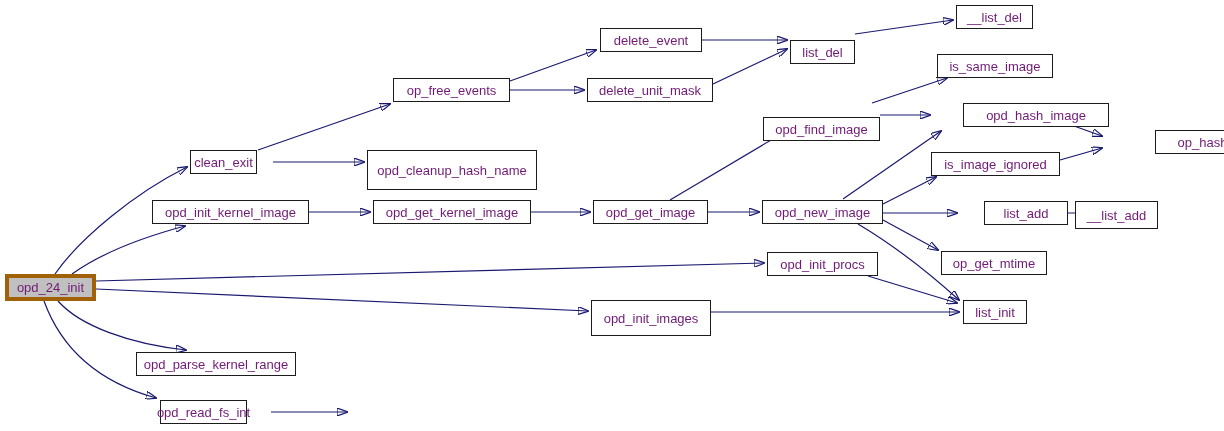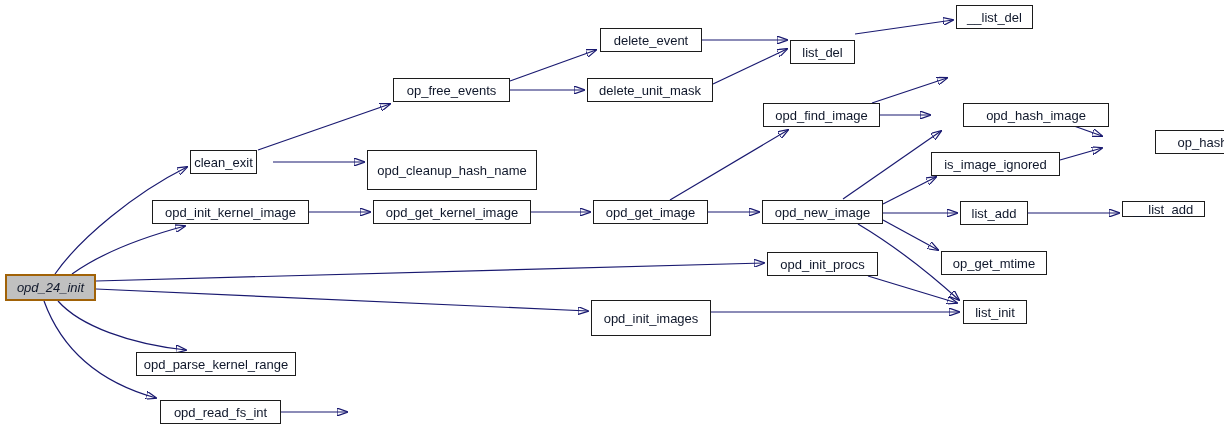--- a/index.html
+++ b/index.html
@@ -7,25 +7,25 @@
     width: 1224px; height: 431px; overflow: hidden;
     font-family: "Liberation Sans", "DejaVu Sans", sans-serif;
   }
   .canvas { position: relative; width: 1224px; height: 431px; background: #ffffff; }
   svg.edges { position: absolute; left: 0; top: 0; width: 1224px; height: 431px; }
   svg.edges path { fill: none; stroke: #191970; stroke-width: 1.2; }
   .node {
     position: absolute; box-sizing: border-box;
     display: flex; align-items: center; justify-content: center;
     background: #ffffff; border: 1px solid #1c1c1c;
-    font-size: 13px; color: #0f172a; white-space: nowrap;
+    font-size: 13px; color: #701a75; white-space: nowrap;
     cursor: pointer; line-height: 1;
   }
   .node.root {
-    background: #c0c0c0; border: 2px solid #a16207; cursor: default; font-style: italic;
+    background: #c0c0c0; border: 4px solid #a16207; cursor: default;
   }
 </style>
 </head>
 <body>
 
 <div class="canvas">
 
   <svg class="edges" viewBox="0 0 1224 431" xmlns="http://www.w3.org/2000/svg">
     <defs>
       <marker id="arrow" markerWidth="11" markerHeight="8" refX="10" refY="4" orient="auto" markerUnits="userSpaceOnUse">
@@ -68,27 +68,28 @@
   <div class="node" style="left:190px;top:150px;width:67px;height:24px">clean_exit</div>
   <div class="node" style="left:367px;top:150px;width:170px;height:40px">opd_cleanup_hash_name</div>
   <div class="node" style="left:393px;top:78px;width:117px;height:24px">op_free_events</div>
   <div class="node" style="left:600px;top:28px;width:102px;height:24px">delete_event</div>
   <div class="node" style="left:587px;top:78px;width:126px;height:24px">delete_unit_mask</div>
   <div class="node" style="left:790px;top:40px;width:65px;height:24px">list_del</div>
   <div class="node" style="left:956px;top:5px;width:77px;height:24px">__list_del</div>
   <div class="node" style="left:152px;top:200px;width:157px;height:24px">opd_init_kernel_image</div>
   <div class="node" style="left:373px;top:200px;width:158px;height:24px">opd_get_kernel_image</div>
   <div class="node" style="left:593px;top:200px;width:115px;height:24px">opd_get_image</div>
-  <div class="node" style="left:763px;top:103px;width:117px;height:24px">opd_find_image</div>
+  <div class="node" style="left:763px;top:117px;width:117px;height:24px">opd_find_image</div>
+  <div class="node" style="left:937px;top:54px;width:116px;height:24px">is_same_image</div>
   <div class="node" style="left:963px;top:103px;width:146px;height:24px">opd_hash_image</div>
   <div class="node" style="left:1155px;top:130px;width:134px;height:24px">op_hash_string</div>
   <div class="node" style="left:931px;top:152px;width:129px;height:24px">is_image_ignored</div>
   <div class="node" style="left:762px;top:200px;width:121px;height:24px">opd_new_image</div>
-  <div class="node" style="left:960px;top:201px;width:68px;height:24px">list_add</div>
-  <div class="node" style="left:1122px;top:201px;width:83px;height:16px">__list_add</div>
+  <div class="node" style="left:984px;top:201px;width:84px;height:24px">list_add</div>
+  <div class="node" style="left:1075px;top:201px;width:83px;height:28px">__list_add</div>
   <div class="node" style="left:767px;top:252px;width:111px;height:24px">opd_init_procs</div>
   <div class="node" style="left:941px;top:251px;width:106px;height:24px">op_get_mtime</div>
   <div class="node" style="left:591px;top:300px;width:120px;height:36px">opd_init_images</div>
   <div class="node" style="left:963px;top:300px;width:64px;height:24px">list_init</div>
   <div class="node" style="left:136px;top:352px;width:160px;height:24px">opd_parse_kernel_range</div>
-  <div class="node" style="left:160px;top:400px;width:121px;height:24px">opd_read_fs_int</div>
+  <div class="node" style="left:160px;top:400px;width:87px;height:24px">opd_read_fs_int</div>
 
 </div>
 
 </body></html>

